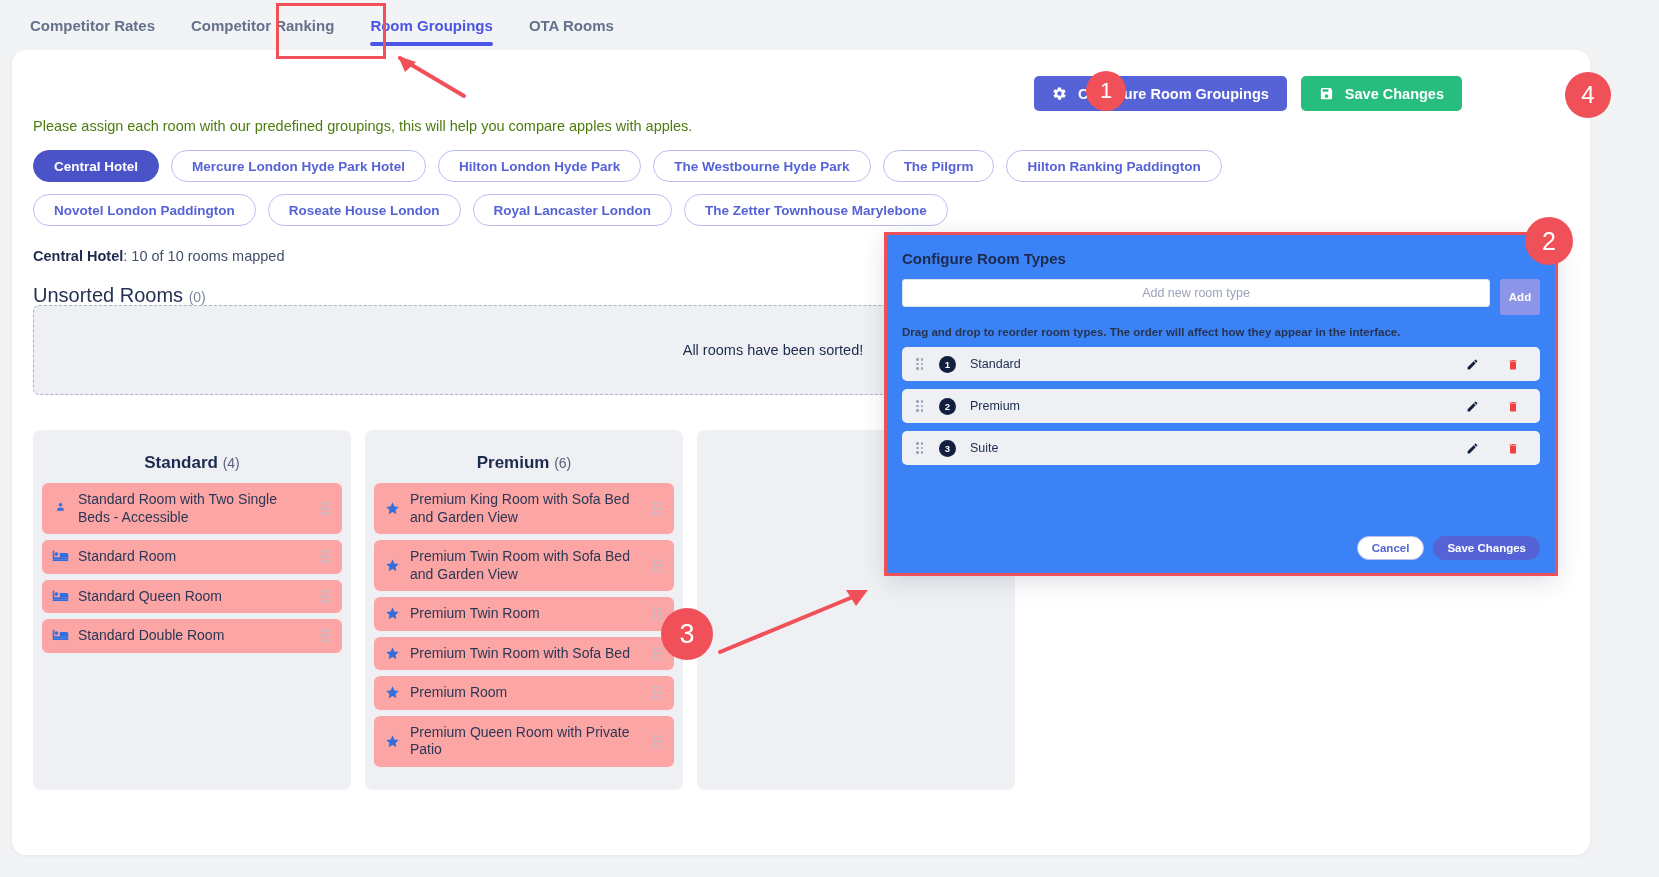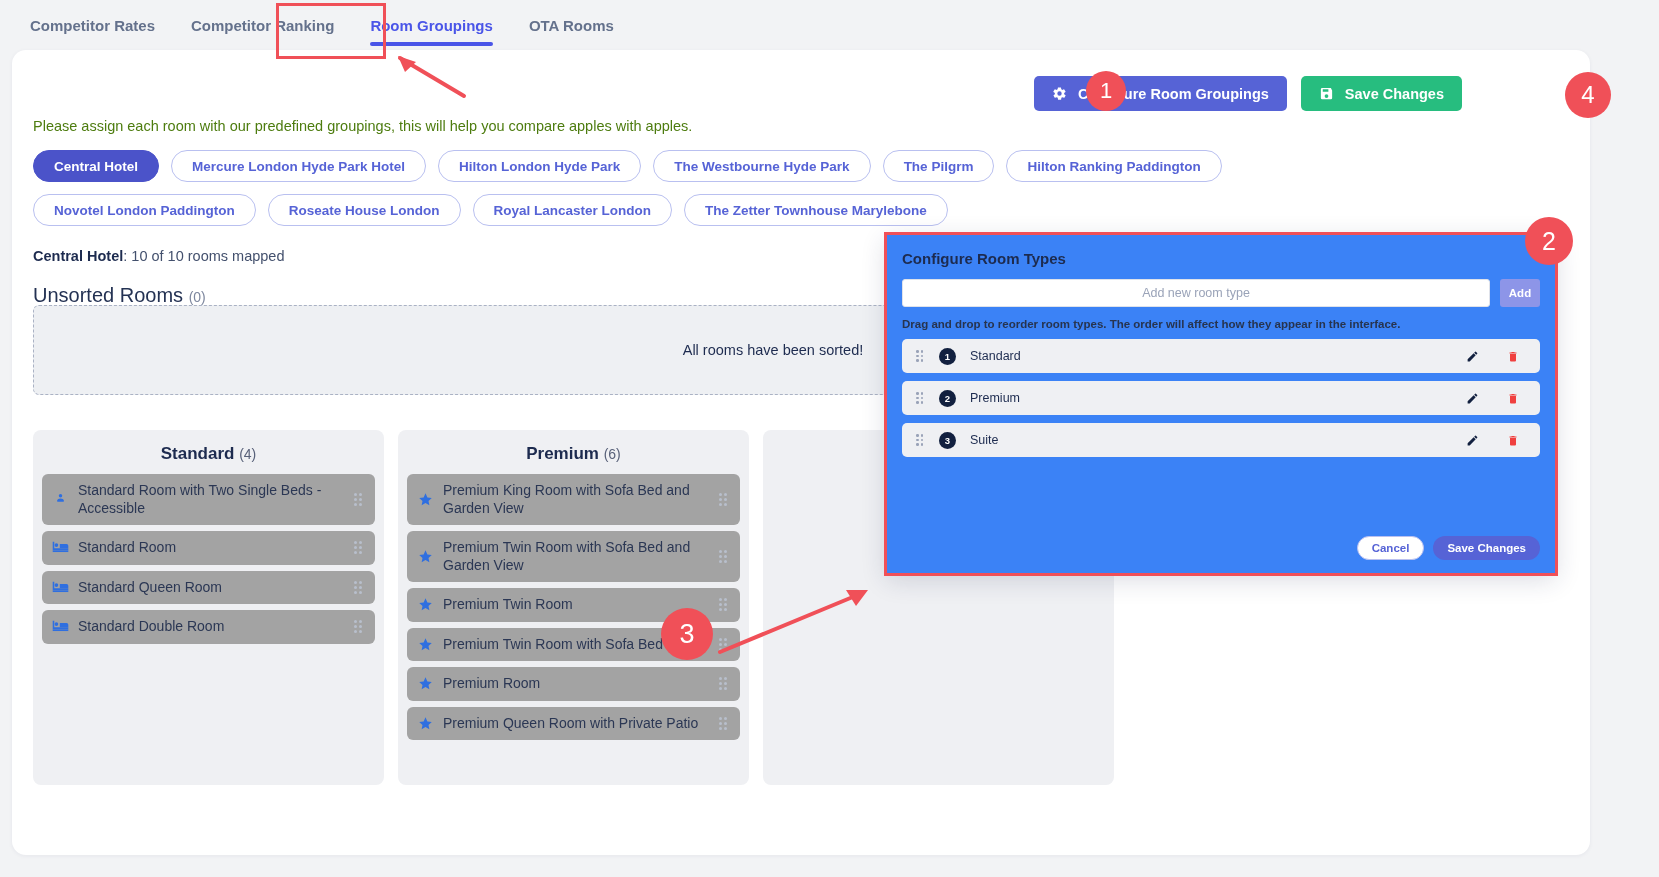--- a/index.html
+++ b/index.html
@@ -89,31 +89,31 @@
     display:flex; align-items:center; justify-content:center;
   }
   .dropzone span{ font-size:14.5px; color:#1d2b4f; font-weight:400; }
 
   
   .cols{
     position:absolute; top:380px; left:21px;
     display:flex; gap:14px;
   }
   .col{
-    width:351px; min-height:355px;
-    background:#eff0f3; border-radius:8px; padding:8px 9px;
+    width:318px; min-height:355px;
+    background:#eff0f3; border-radius:8px; padding:17px 9px;
   }
   .col-head{
     text-align:center; font-size:17px; font-weight:700; color:#1d2b4f;
     padding:6px 0 10px;
   }
   .col-head .cnt{ font-size:14px; font-weight:400; color:#586179; }
   .room{
     display:flex; align-items:center; gap:9px;
-    background:#a3a3a3; border-radius:6px; padding:8px 10px;
+    background:#fca5a5; border-radius:6px; padding:8px 10px;
     margin-bottom:6px; min-height:33px;
   }
   .room-ico{ width:17px; flex:0 0 17px; display:flex; align-items:center; justify-content:center; }
   .room-name{ flex:1; font-size:14px; color:#2b3754; line-height:1.25; }
   .grip{
     width:11px; height:14px; flex:0 0 11px;
     display:grid; grid-template-columns:repeat(2,3px); grid-template-rows:repeat(3,3px);
     gap:2px; align-content:center;
   }
   .grip i{ width:3px; height:3px; background:#b8bfcc; border-radius:50%; display:block; }
@@ -130,21 +130,21 @@
     padding:16px 16px 12px;
   }
   .modal-row{ display:flex; gap:10px; padding:0 16px; align-items:stretch; }
   .modal-input{
     flex:1; height:28px; border:1px solid #dfe2ea; border-radius:3px;
     font-size:12.5px; color:#2b3754; padding:0 9px; outline:none;
     font-family:"Liberation Sans", sans-serif; background:#fff;text-align:center;
   }
   .modal-input::placeholder{ color:#9aa3b8; }
   .btn-add{
-    width:40px; height:28px; border:none; border-radius:3px;
+    width:40px; height:36px; border:none; border-radius:3px;
     background:#8d95e8; color:#fff; font-size:11.5px; font-weight:700;
     cursor:pointer; font-family:"Liberation Sans", sans-serif;
   }
   .modal-hint{
     font-size:11.5px; font-weight:700; color:#27344f;
     padding:11px 16px 9px;
   }
   .rt-list{ padding:0 16px; }
   .rt-row{
     display:flex; align-items:center; gap:14px;

